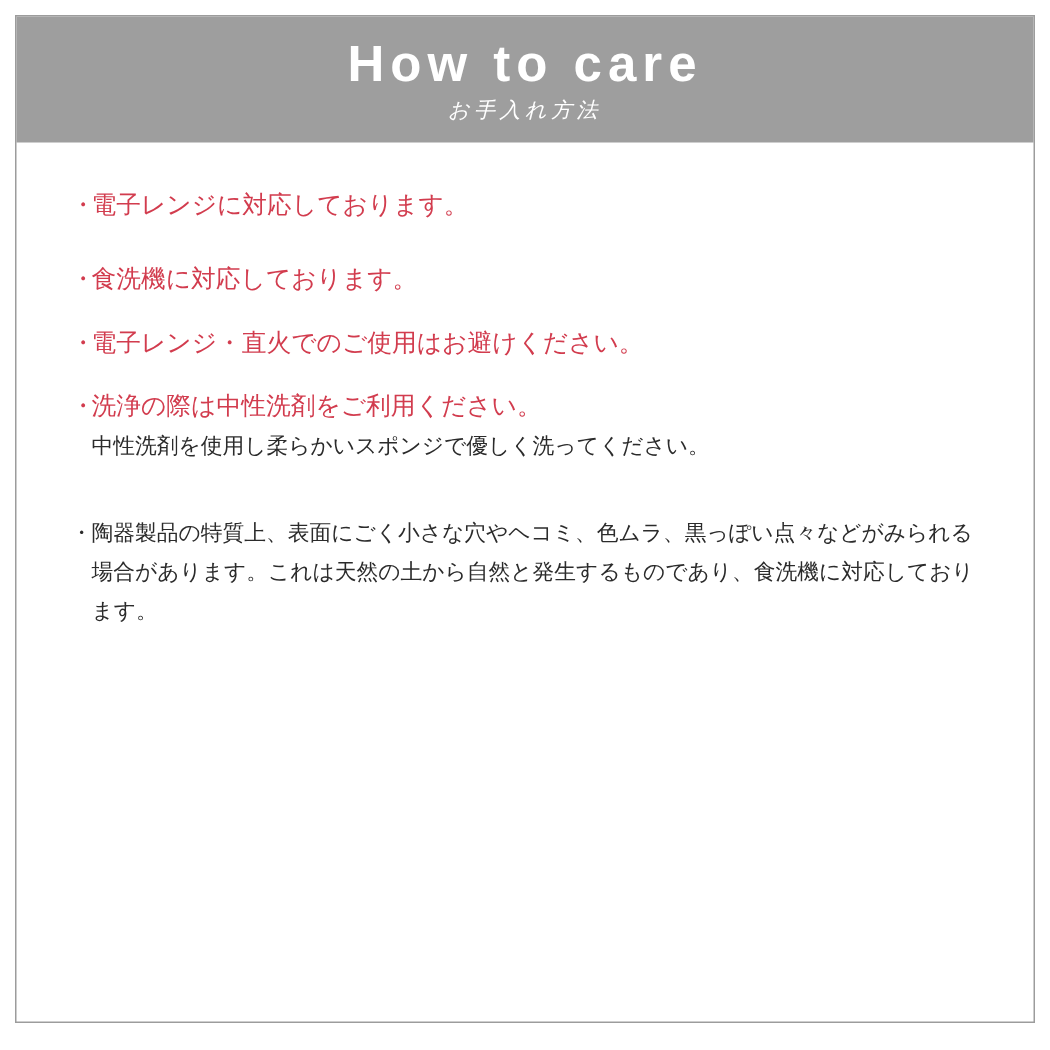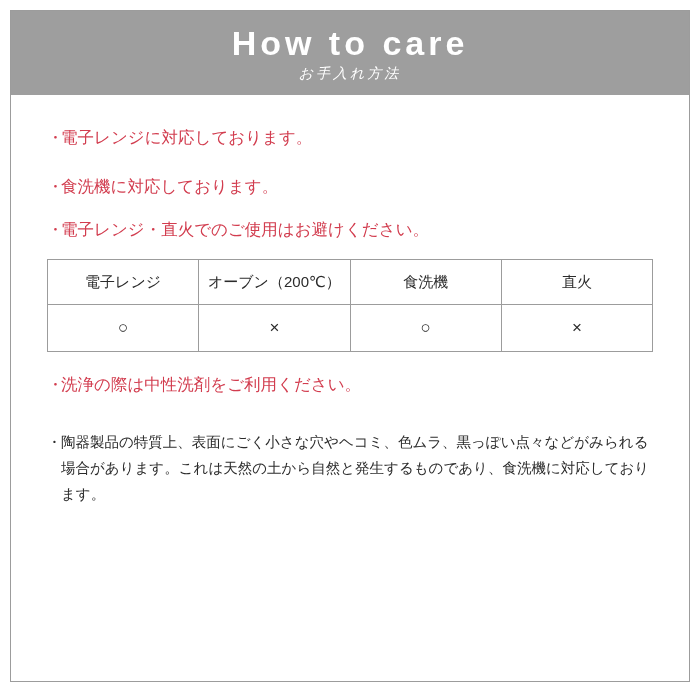--- a/index.html
+++ b/index.html
@@ -159,44 +159,27 @@
       </div>
     </div>
 
     <div class="bullet-block">
       <div class="bullet-head">
         <span class="dot">・</span>
         <span>電子レンジ・直火でのご使用はお避けください。</span>
       </div>
     </div>
 
-    <table class="care-table">
-      <thead>
-        <tr>
-          <th>電子レンジ</th>
-          <th>オーブン（200℃）</th>
-          <th>食洗機</th>
-          <th>直火</th>
-        </tr>
-      </thead>
-      <tbody>
-        <tr>
-          <td>○</td>
-          <td>×</td>
-          <td>○</td>
-          <td>×</td>
-        </tr>
-      </tbody>
-    </table>
 
     <div class="bullet-block">
       <div class="bullet-head">
         <span class="dot">・</span>
         <span>洗浄の際は中性洗剤をご利用ください。</span>
       </div>
+      <div class="bullet-sub">中性洗剤を使用し柔らかいスポンジで優しく洗ってください。</div>
     </div>
 
     <div class="spacer-md"></div>
 
     <div class="bullet-dark">
       <span class="dot">・</span>
       <span class="txt">陶器製品の特質上、表面にごく小さな穴やヘコミ、色ムラ、黒っぽい点々などがみられる場合があります。これは天然の土から自然と発生するものであり、食洗機に対応しております。</span>
     </div>
 
   </div>

